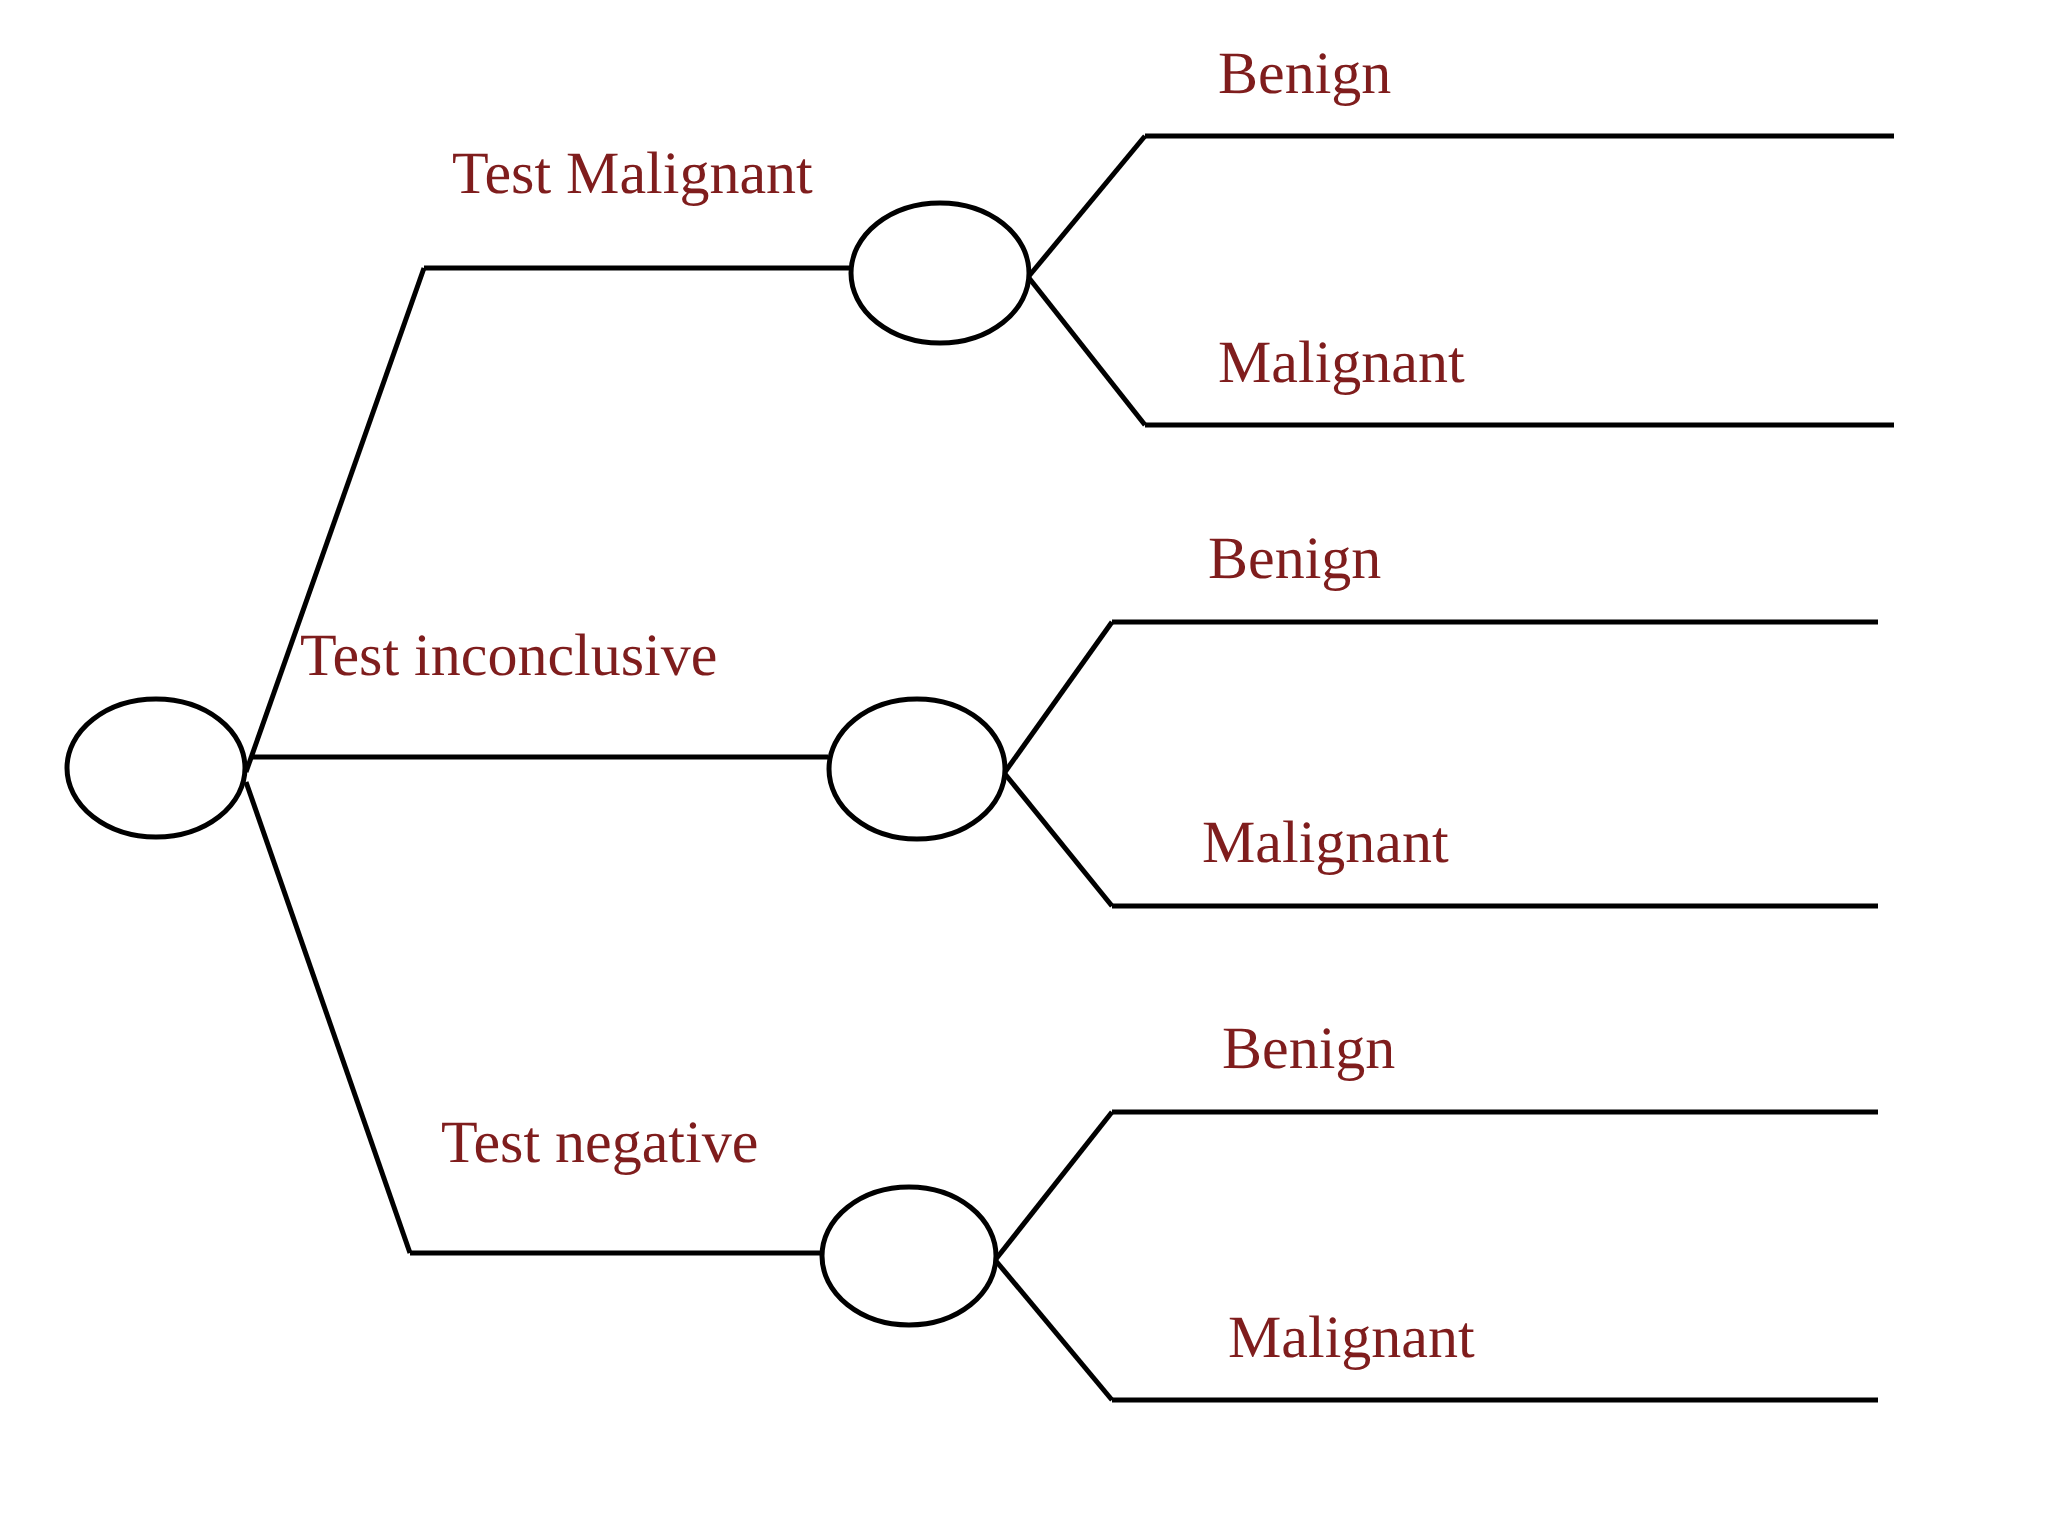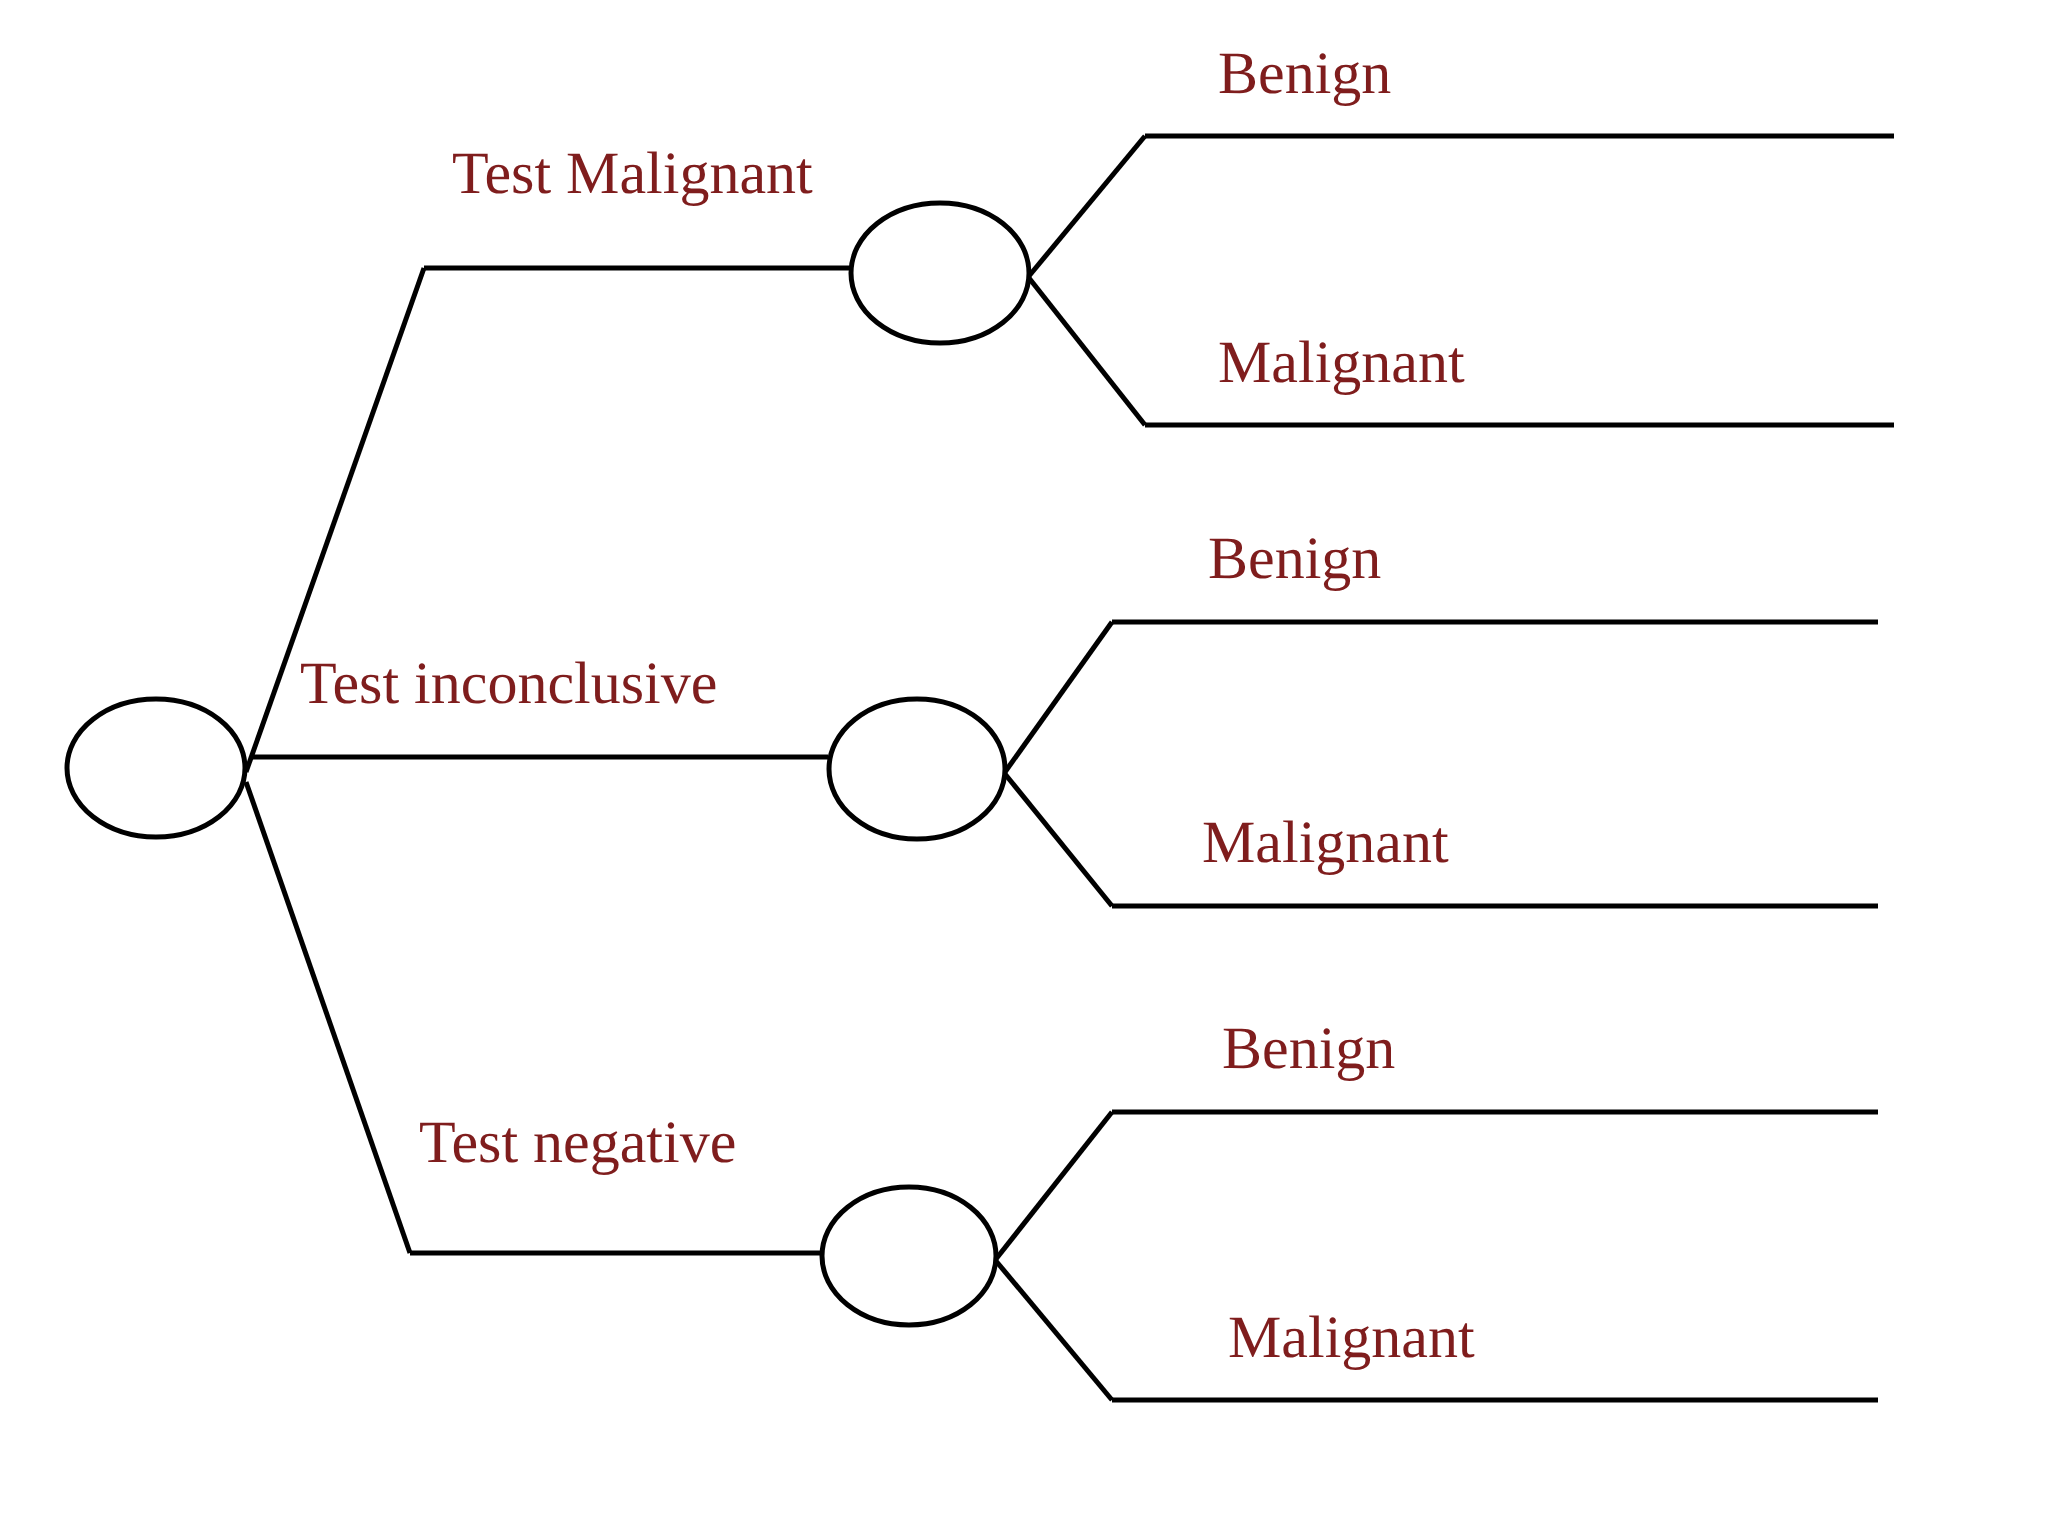--- a/index.html
+++ b/index.html
@@ -31,22 +31,22 @@
   .edge-label {
     position: absolute;
     font-family: "Liberation Serif", "DejaVu Serif", serif;
     font-size: 60px;
     line-height: 1;
     color: #7f1d1d;
     white-space: nowrap;
     text-rendering: geometricPrecision;
   }
   .label-test-positive     { left: 452px;  top: 143px;  }
-  .label-test-inconclusive { left: 300px;  top: 653px;  }
-  .label-test-negative     { left: 419px;  top: 1112px; }
+  .label-test-inconclusive { left: 300px;  top: 625px;  }
+  .label-test-negative     { left: 441px;  top: 1112px; }
   .label-o1-benign         { left: 1218px; top: 43px;   }
   .label-o1-malignant      { left: 1218px; top: 332px;  }
   .label-o2-benign         { left: 1208px; top: 528px;  }
   .label-o2-malignant      { left: 1202px; top: 812px;  }
   .label-o3-benign         { left: 1222px; top: 1018px; }
   .label-o3-malignant      { left: 1228px; top: 1307px; }
 </style>
 </head>
 <body>
 

